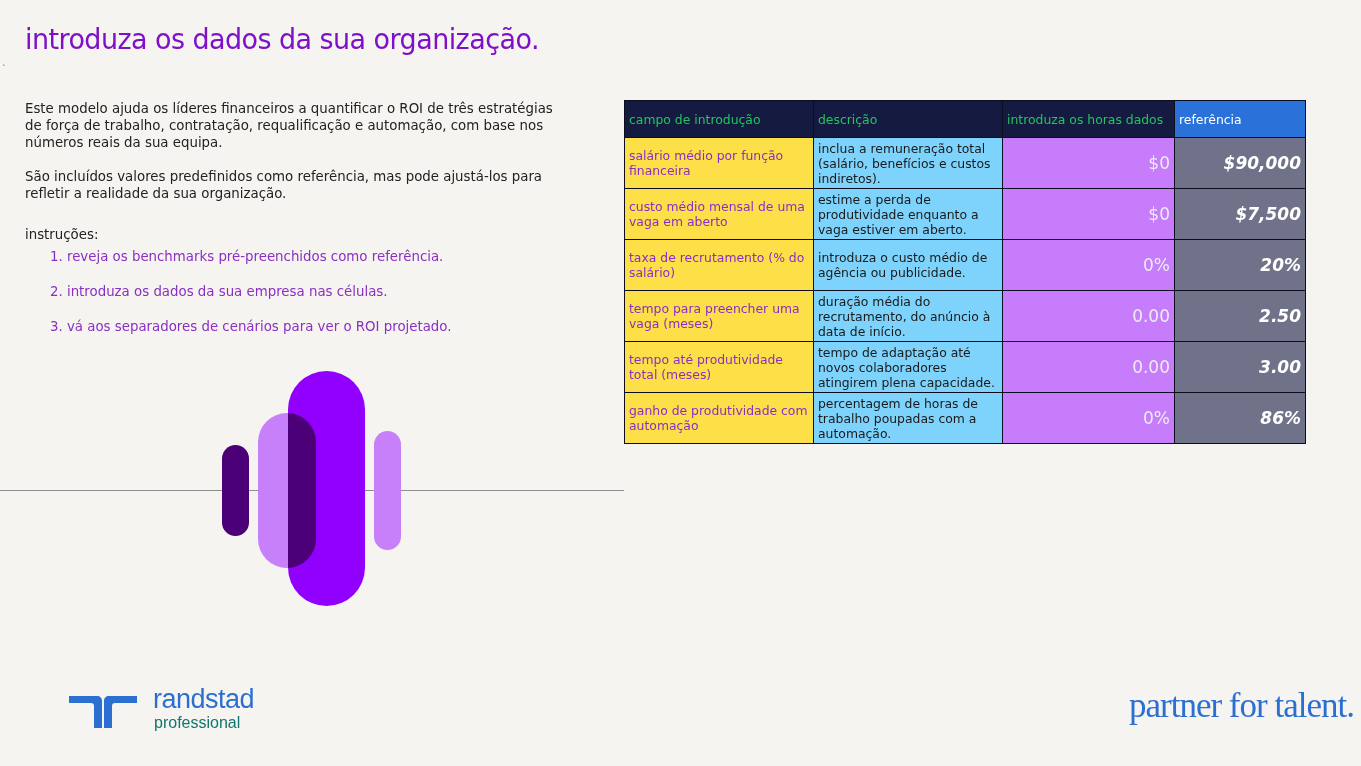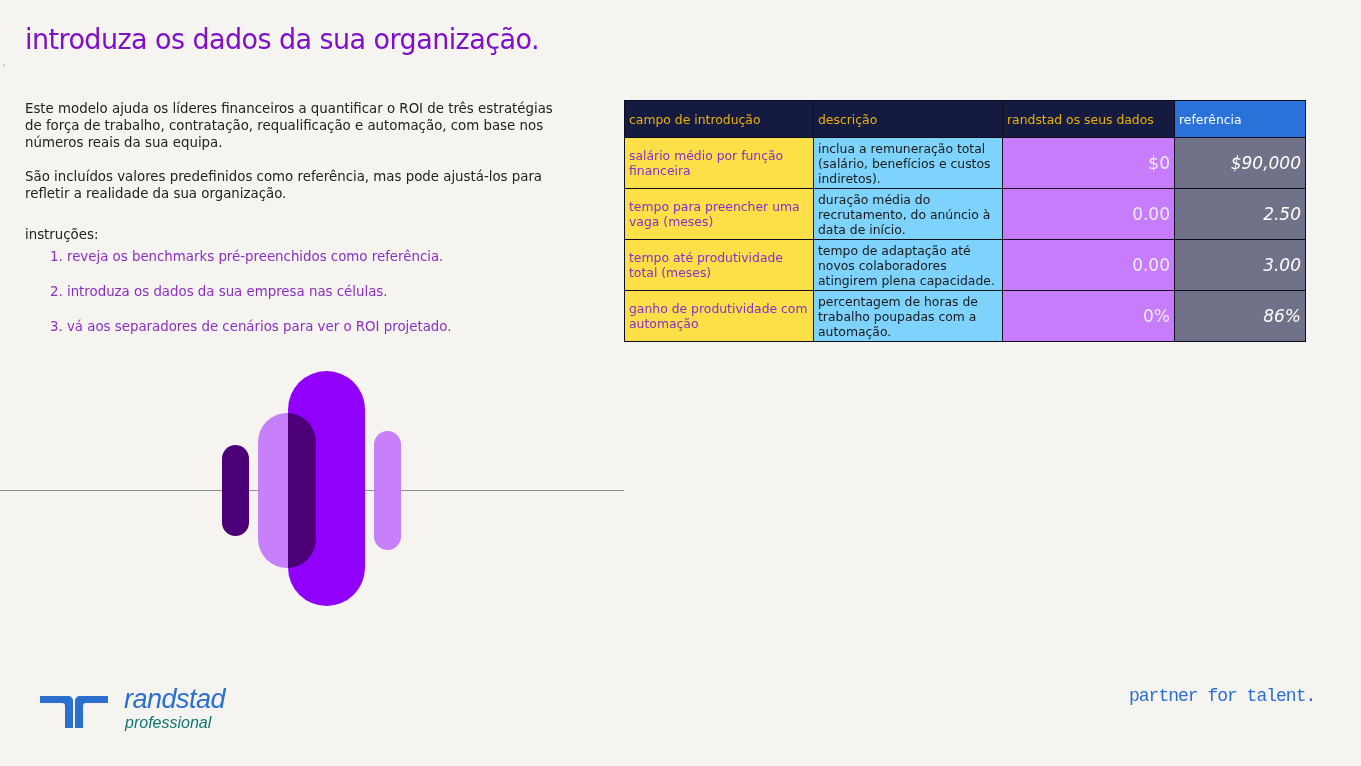--- a/index.html
+++ b/index.html
@@ -44,41 +44,41 @@
     border-collapse: collapse; table-layout: fixed;
     width: 681px;
     font-size: 12.4px;
   }
   table.data th, table.data td {
     border: 1px solid #0d0d1f; padding: 0 4px; vertical-align: middle;
     overflow: hidden;
   }
   table.data th {
     height: 36px; text-align: left; font-weight: normal;
-    background: #141a40; color: #eab308;
+    background: #141a40; color: #22c55e;
   }
   table.data th.ref-h { background: #2a72d9; color: #ffffff; margin-left: 13px; }
   table.data td { height: 50px; }
   td.field { background: #fde047; color: #8a2fc4; line-height: 15px; }
   td.desc { background: #7dd3fc; color: #1a1a1a; line-height: 15px; }
   td.input-cell {
     background: #c67cfb; color: #ececf4; text-align: right; font-size: 17px;
     padding-right: 4px;
   }
   td.ref-cell {
     background: #6f7289; color: #ffffff; text-align: right; font-style: italic;
-    font-size: 17px; padding-right: 2px;
+    font-size: 17px; padding-right: 2px; font-weight: bold;
   }
-  .logo-left { position: absolute; left: 38px; top: 686px; width: 210px; height: 45px; font-style: italic; }
+  .logo-left { position: absolute; left: 67px; top: 686px; width: 210px; height: 45px; }
   .logo-mark { position: absolute; left: 0; top: 6px; }
   .logo-name { position: absolute; left: 86px; top: -2px; font-size: 27px; color: #2b6fd0; letter-spacing: -0.5px; font-family: "Liberation Sans", sans-serif; }
   .logo-sub { position: absolute; left: 87px; top: 28px; font-size: 16px; color: #0f766e; font-family: "Liberation Sans", sans-serif; }
   .tagline {
-    position: absolute; left: 1129px; top: 686px; font-size: 18px; color: #2b6fd0;
-    letter-spacing: -1px; font-family: Liberation Mono, monospace;
+    position: absolute; left: 1129px; top: 686px; font-size: 35px; color: #2b6fd0;
+    letter-spacing: -1px; font-family: Liberation Serif, serif;
   }
 </style>
 </head>
 <body>
 
 <div class="title">introduza os dados da sua organização.</div>
 <div class="tick-mark">`</div>
 
 <div class="intro">
   <p>Este modelo ajuda os líderes financeiros a quantificar o ROI de três estratégias de força de trabalho, contratação, requalificação e automação, com base nos números reais da sua equipa.</p>
@@ -110,30 +110,42 @@
   <colgroup>
     <col style="width:189px">
       <col style="width:189px">
       <col style="width:172px">
       <col style="width:131px">
   </colgroup>
   <thead>
     <tr>
       <th>campo de introdução</th>
       <th>descrição</th>
-      <th>randstad os seus dados</th>
+      <th>introduza os horas dados</th>
       <th class="ref-h">referência</th>
     </tr>
   </thead>
   <tbody>
     <tr>
       <td class="field">salário médio por função financeira</td>
       <td class="desc">inclua a remuneração total (salário, benefícios e custos indiretos).</td>
       <td class="input-cell">$0</td>
       <td class="ref-cell">$90,000</td>
+    </tr>
+    <tr>
+      <td class="field">custo médio mensal de uma vaga em aberto</td>
+      <td class="desc">estime a perda de produtividade enquanto a vaga estiver em aberto.</td>
+      <td class="input-cell">$0</td>
+      <td class="ref-cell">$7,500</td>
+    </tr>
+    <tr>
+      <td class="field">taxa de recrutamento (% do salário)</td>
+      <td class="desc">introduza o custo médio de agência ou publicidade.</td>
+      <td class="input-cell">0%</td>
+      <td class="ref-cell">20%</td>
     </tr>
     <tr>
       <td class="field">tempo para preencher uma vaga (meses)</td>
       <td class="desc">duração média do recrutamento, do anúncio à data de início.</td>
       <td class="input-cell">0.00</td>
       <td class="ref-cell">2.50</td>
     </tr>
     <tr>
       <td class="field">tempo até produtividade total (meses)</td>
       <td class="desc">tempo de adaptação até novos colaboradores atingirem plena capacidade.</td>

